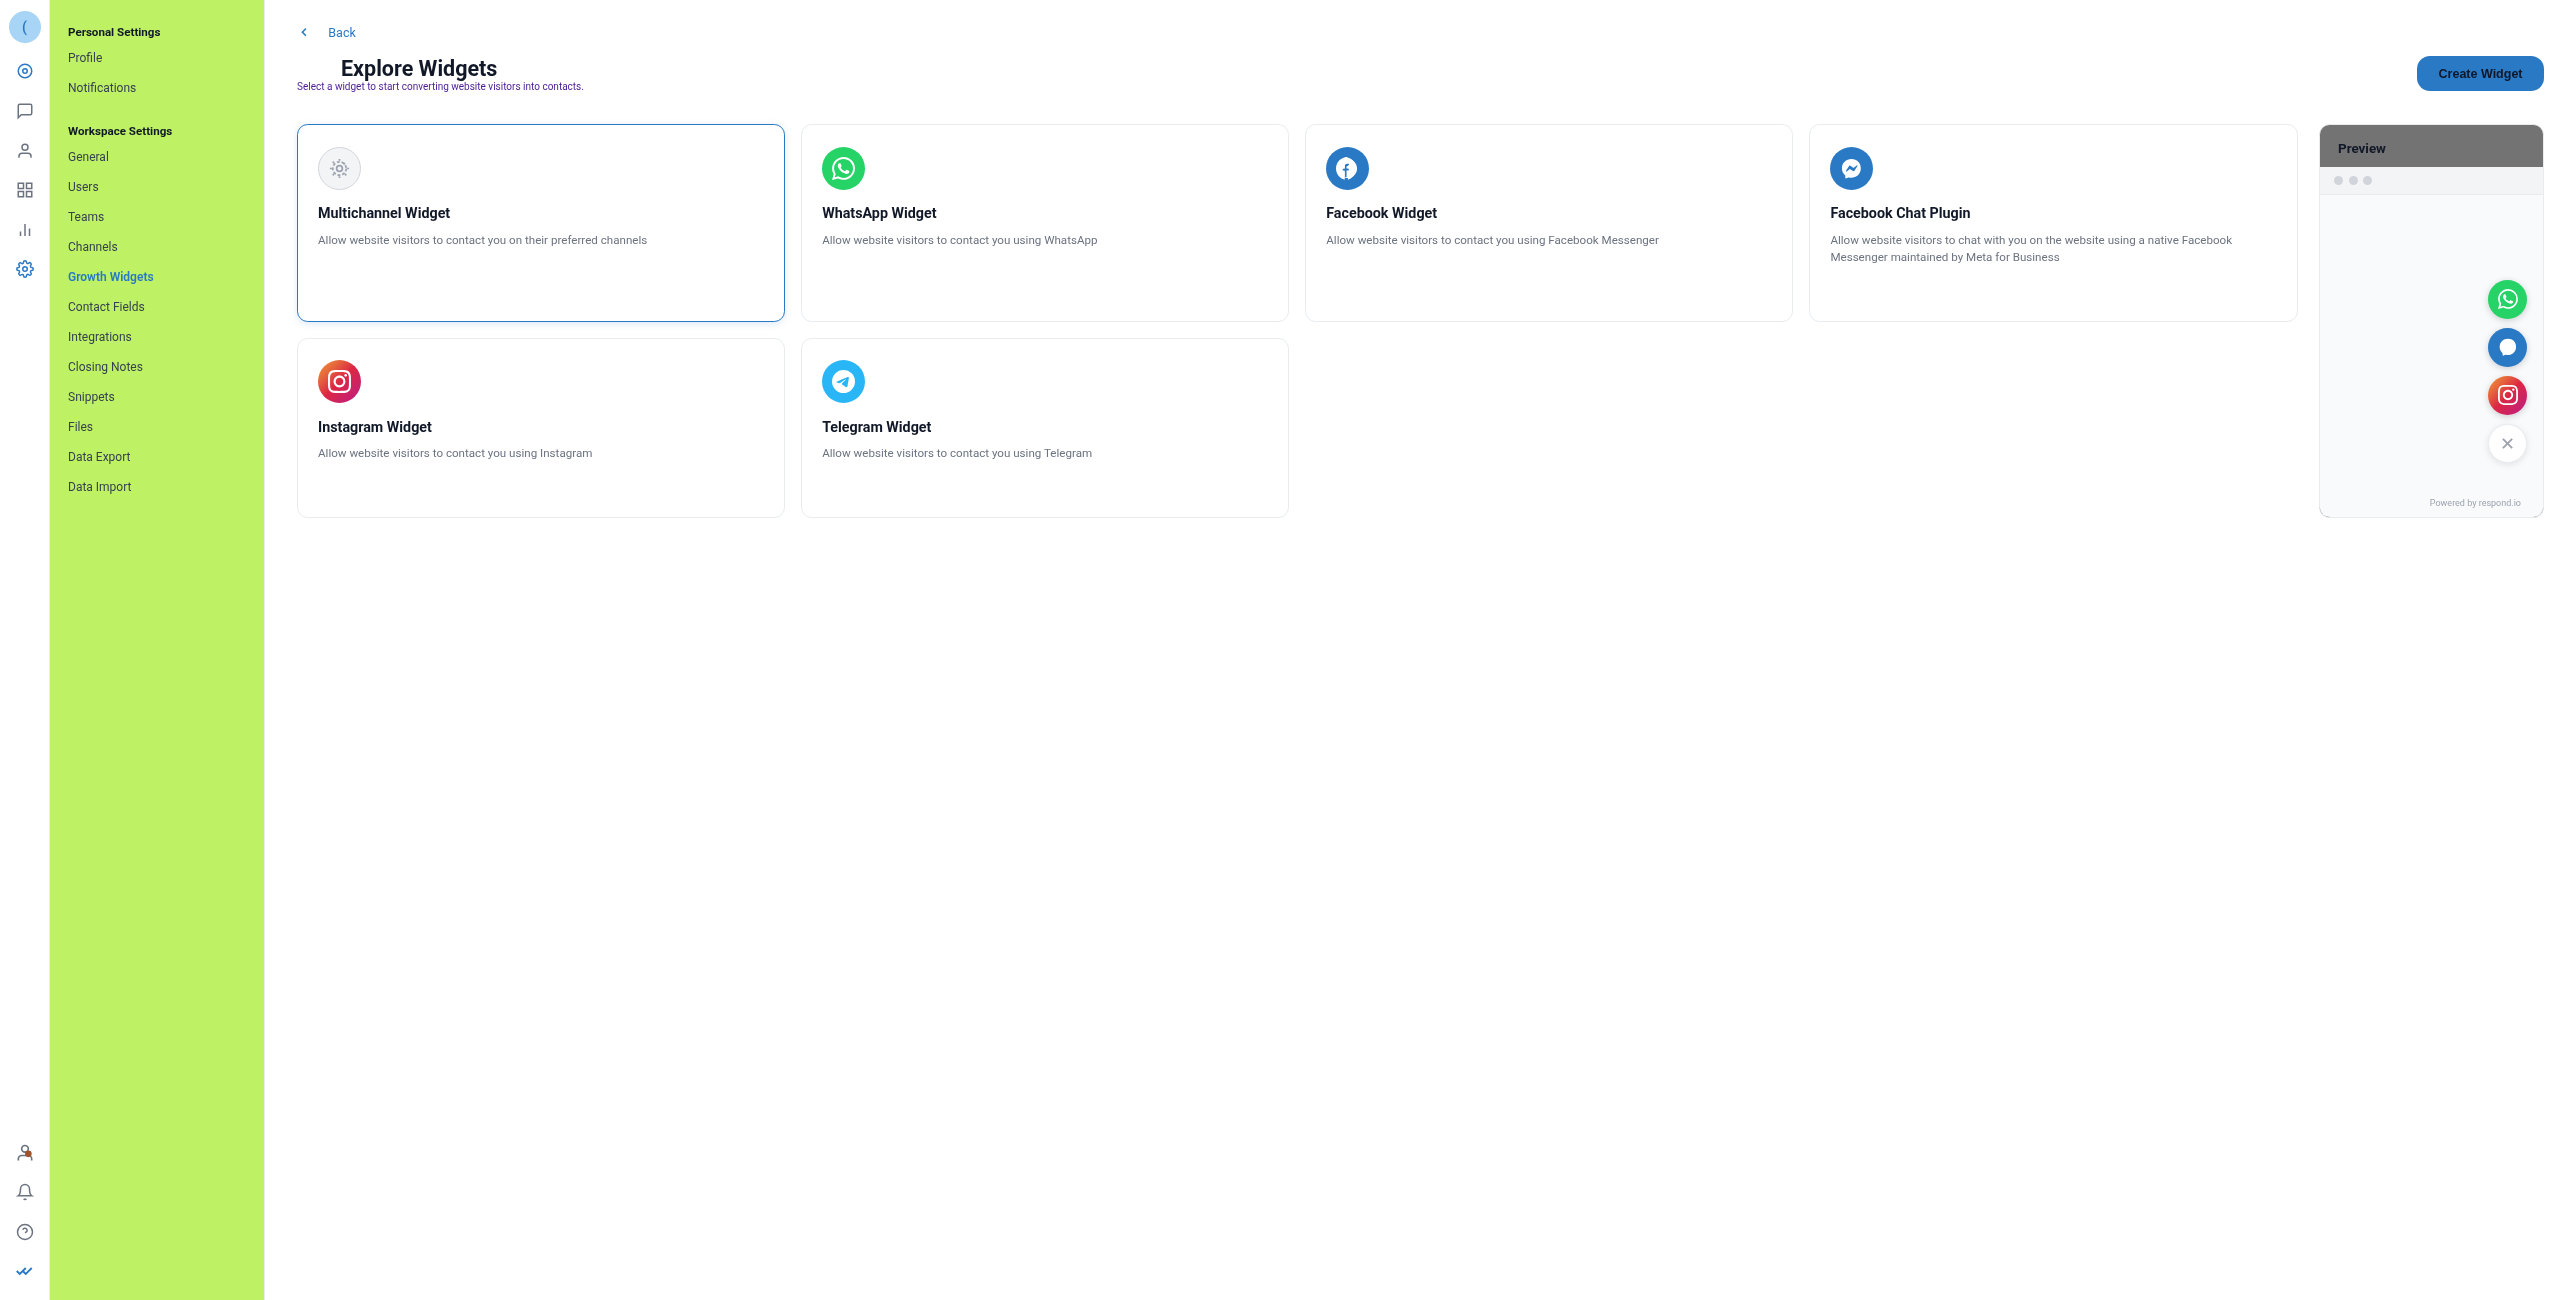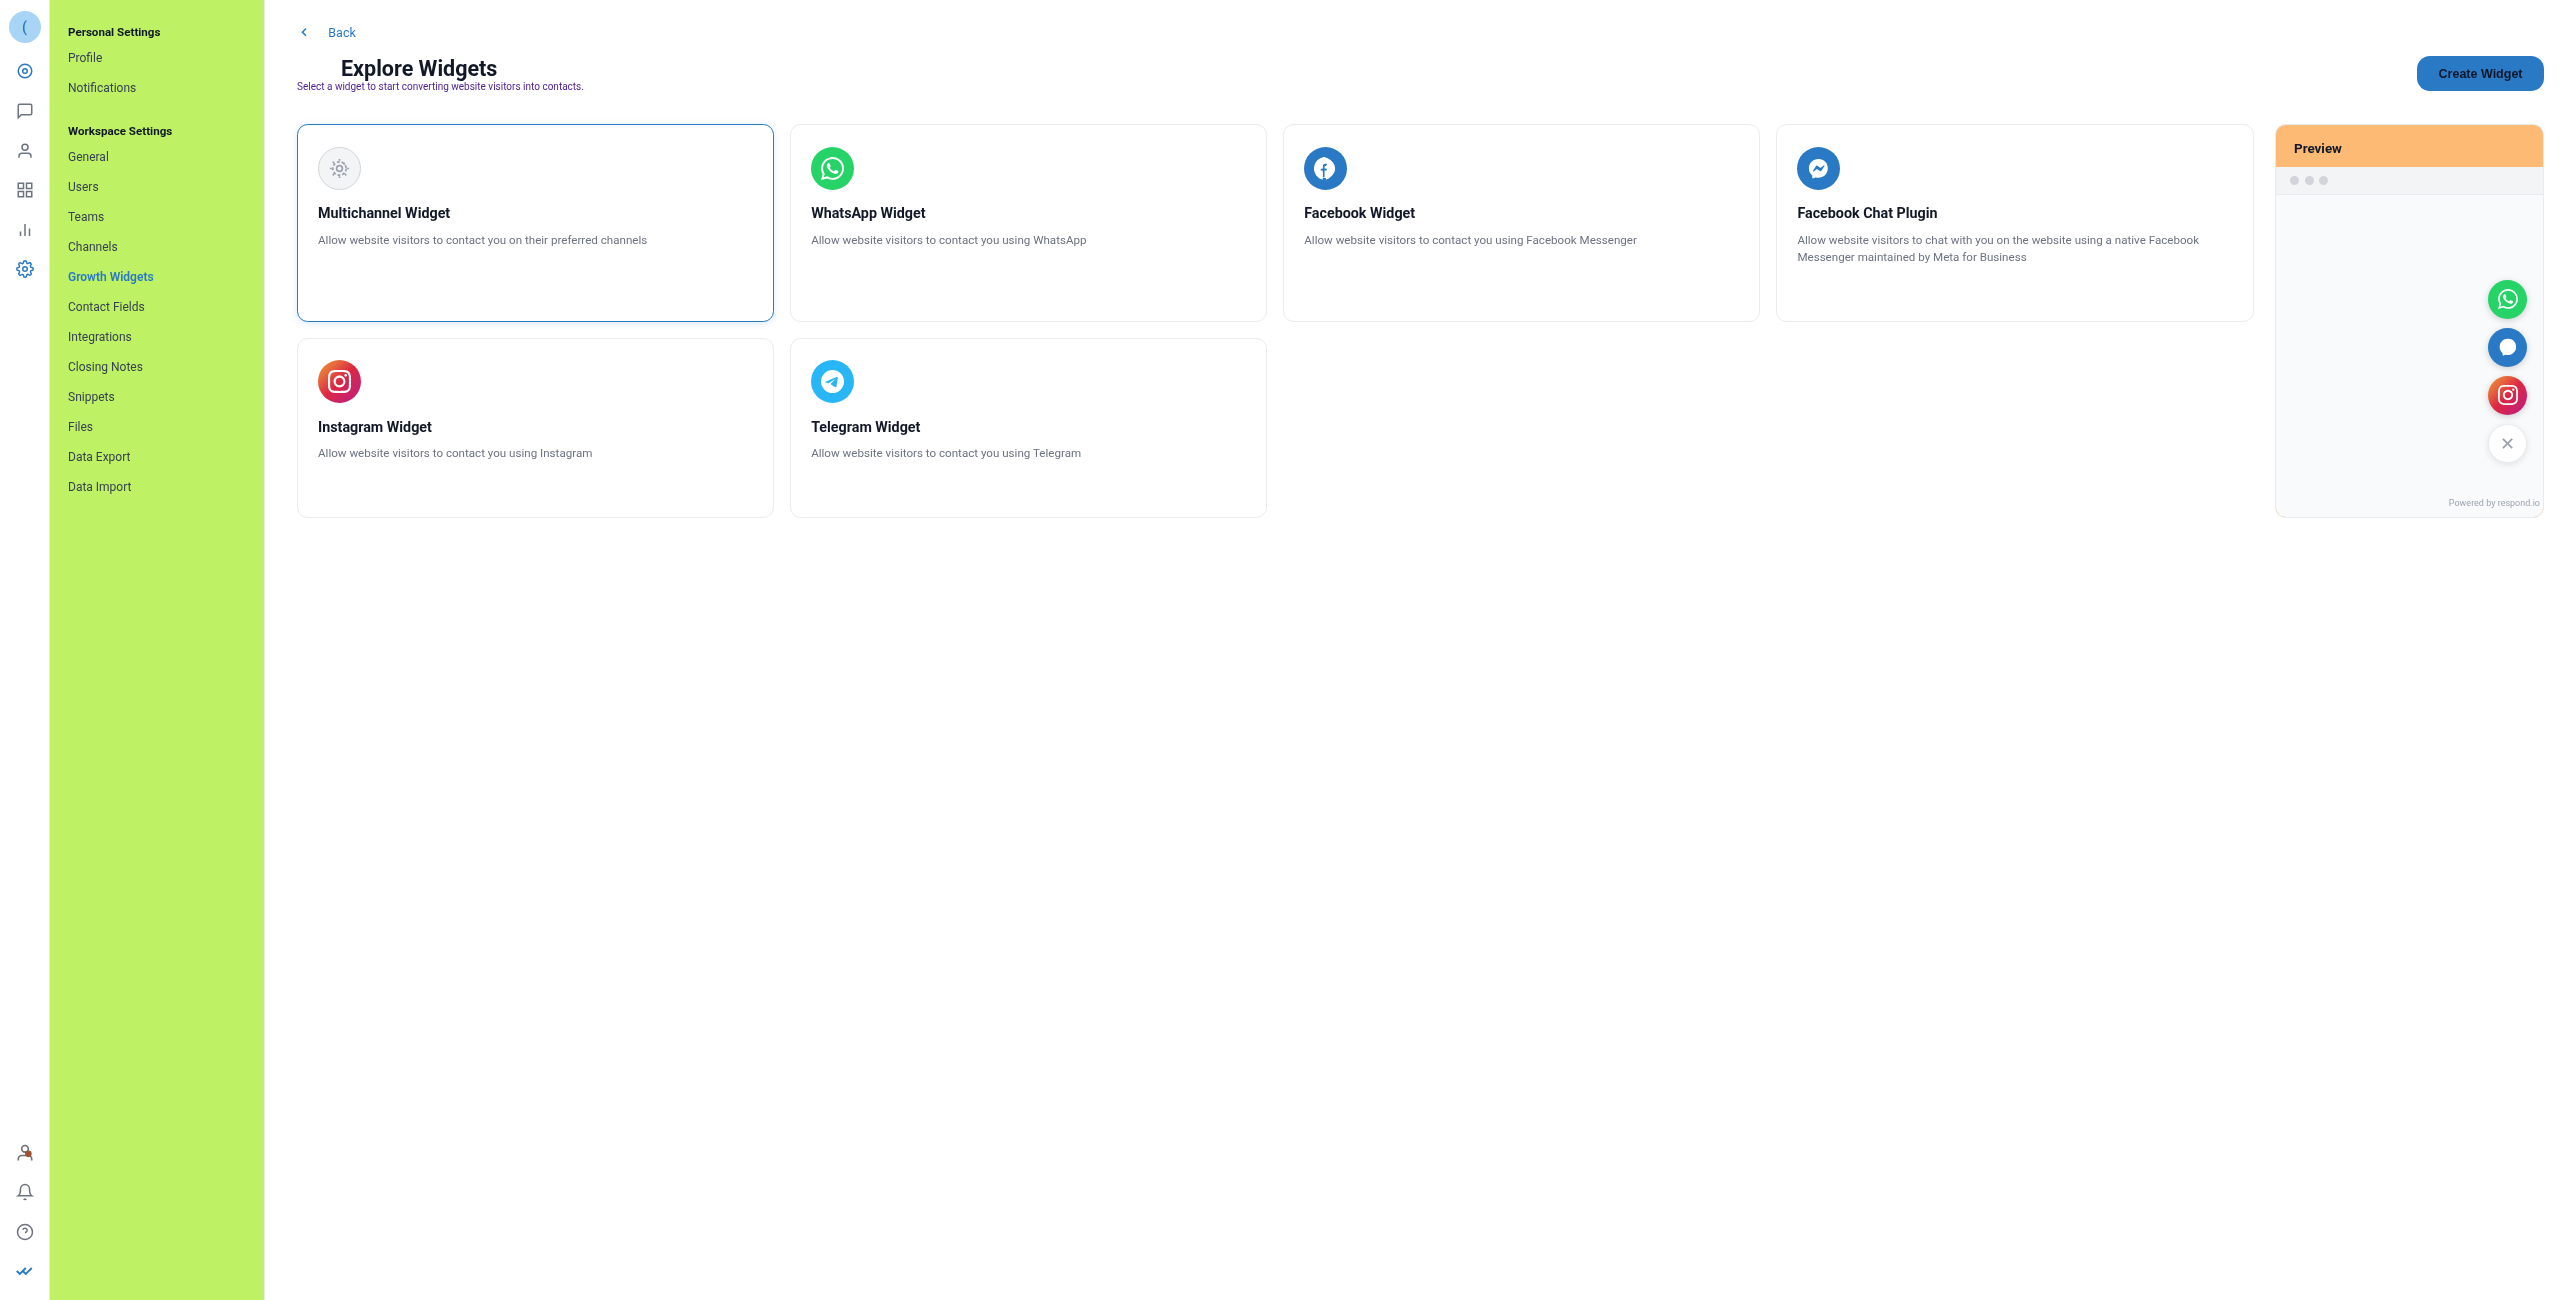--- a/index.html
+++ b/index.html
@@ -123,24 +123,24 @@
 
     .widget-name {
       font-size: 14.3px; font-weight: 700; color: #111827; margin-bottom: 9px; line-height: 1.3;
     }
     .widget-desc {
       font-size: 11.6px; color: #6b7280; line-height: 1.5;
     }
 
     
     .preview-panel {
-      width: 269px;
+      width: 225px;
       border: 1.3px solid #e8ecef;
       border-radius: 10.7px;
-      background: #fdba74;
+      background: #737373;
       padding: 0;
       overflow: hidden;
       min-height: 376px;
       position: relative;
     }
     .preview-header {
       font-size: 13.4px; font-weight: 700; color: #111827;
       padding: 16px 18px 10.7px;
     }
     .preview-browser-bar {
@@ -176,21 +176,21 @@
     .preview-btn.fb { background: #2979c4; }
     .preview-btn.ig { background: linear-gradient(135deg, #f09433, #e6683c, #dc2743, #cc2366, #bc1888); }
     .preview-close-btn {
       width: 39px; height: 39px; border-radius: 50%;
       background: #fff; border: 1.3px solid #e8ecef;
       display: flex; align-items: center; justify-content: center;
       font-size: 18px; color: #9ca3af; cursor: pointer;
       box-shadow: 0 1.8px 7.2px rgba(0,0,0,0.10);
     }
     .preview-powered {
-      position: absolute; bottom: 9px; right: 3px;
+      position: absolute; bottom: 9px; right: 22px;
       font-size: 9px; color: #9ca3af;
     }
 
     
     svg { display: inline-block; }
   </style>
 </head>
 <body>
 
 <div class="icon-rail">

